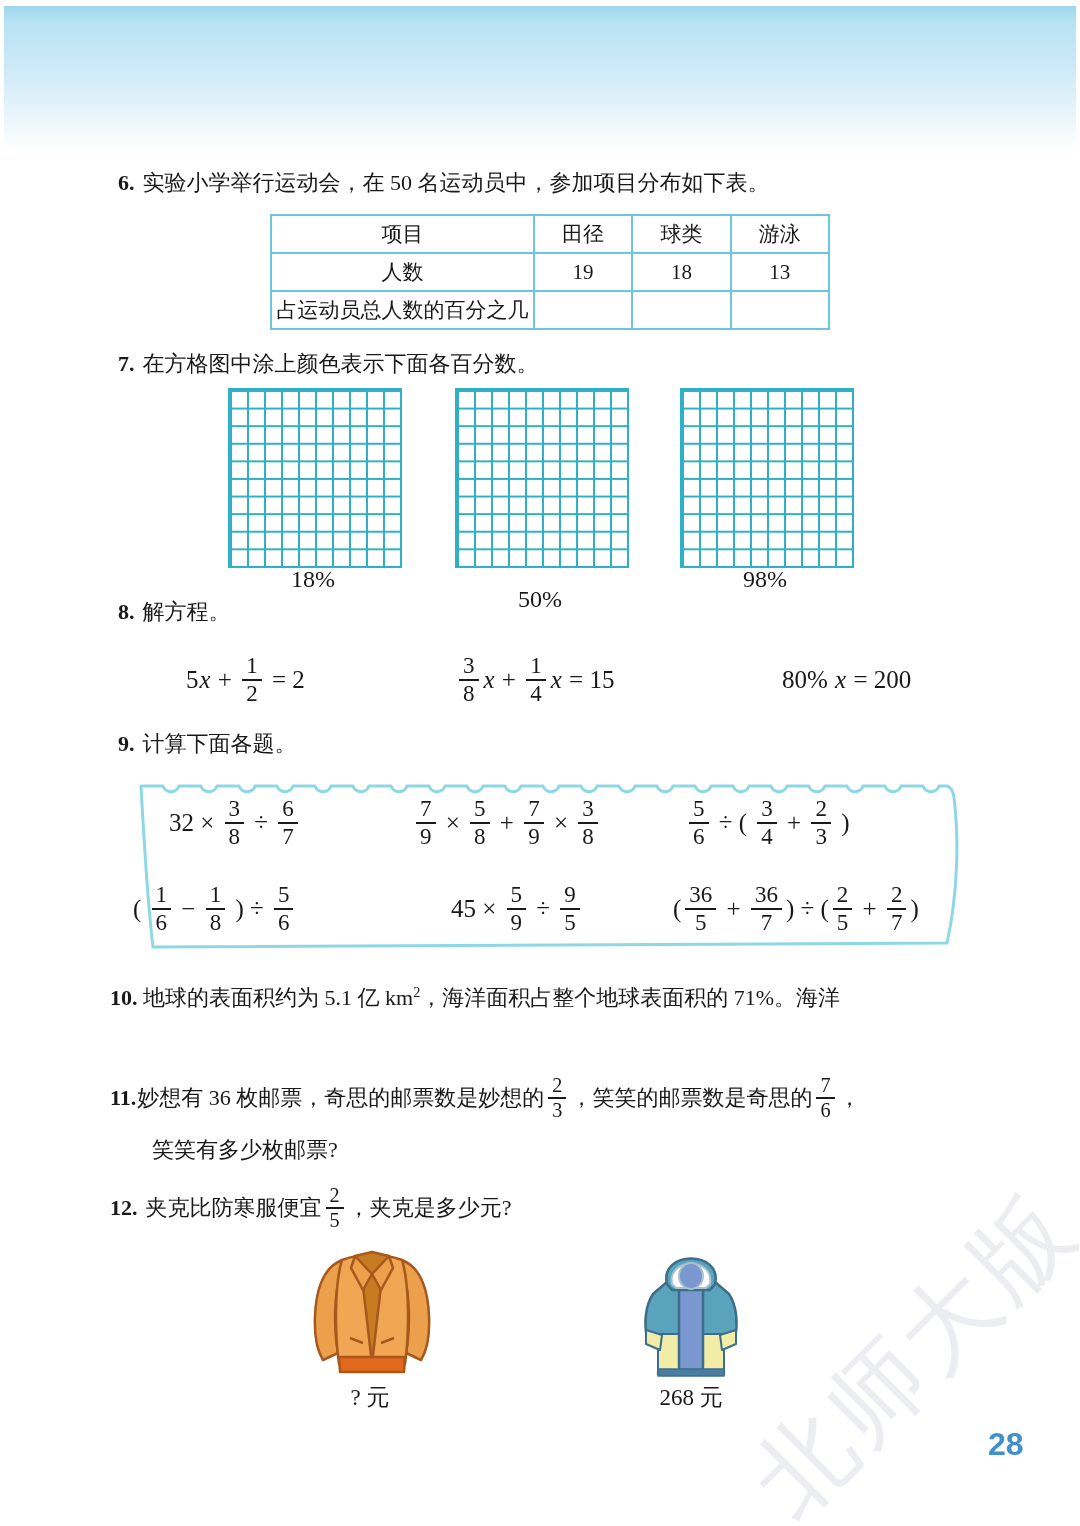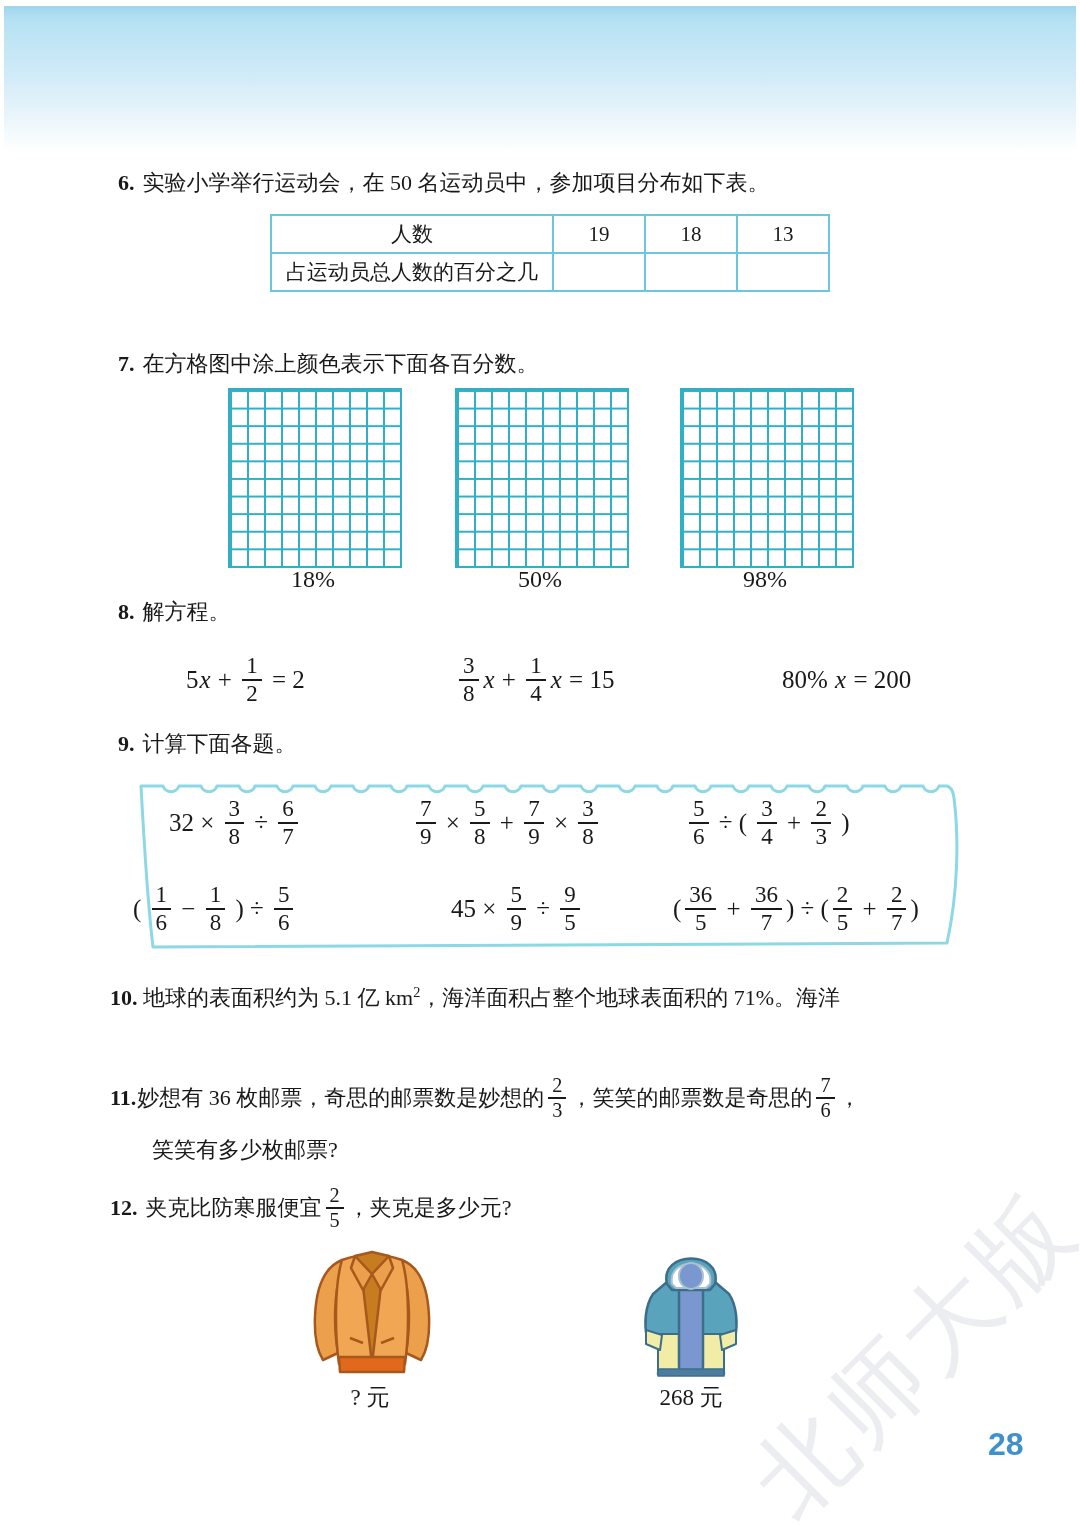--- a/index.html
+++ b/index.html
@@ -81,20 +81,26 @@
 <div class="page">
 
   <div class="top-gradient"></div>
   <div class="watermark">北师大版</div>
 
   <div class="phead" style="left:118px;top:168px;text-align:right;">
     <b>6.</b><span>实验小学举行运动会，在 50 名运动员中，参加项目分布如下表。</span>
   </div>
   <table class="t6">
     <tbody>
+        <tr>
+      <td class="c1">项目</td>
+      <td class="cs">田径</td>
+      <td class="cs">球类</td>
+      <td class="cs">游泳</td>
+    </tr>
     <tr>
       <td class="c1">人数</td>
       <td>19</td>
       <td>18</td>
       <td>13</td>
     </tr>
     <tr>
       <td class="c1">占运动员总人数的百分之几</td>
       <td></td>
       <td></td>
@@ -103,21 +109,21 @@
   </tbody>
     </table>
 
   <div class="phead" style="left:118px;top:349px;">
     <b>7.</b><span>在方格图中涂上颜色表示下面各百分数。</span>
   </div>
   <div class="grid10" style="left:228px;"></div>
   <div class="grid10" style="left:455px;"></div>
   <div class="grid10" style="left:680px;"></div>
   <div class="gridlabel" style="left:226px;">18%</div>
-  <div class="gridlabel" style="left:453px;">50%</div>
+  <div class="gridlabel" style="left:453px;margin-top:20px;">50%</div>
   <div class="gridlabel" style="left:678px;">98%</div>
 
   <div class="phead" style="left:118px;top:597px;">
     <b>8.</b><span>解方程。</span>
   </div>
   <div class="eq" style="left:186px;">
       <span class="txt">5</span>
       <i class="vx">x</i>
       <span class="txt"> + </span>
       <span class="frac">

